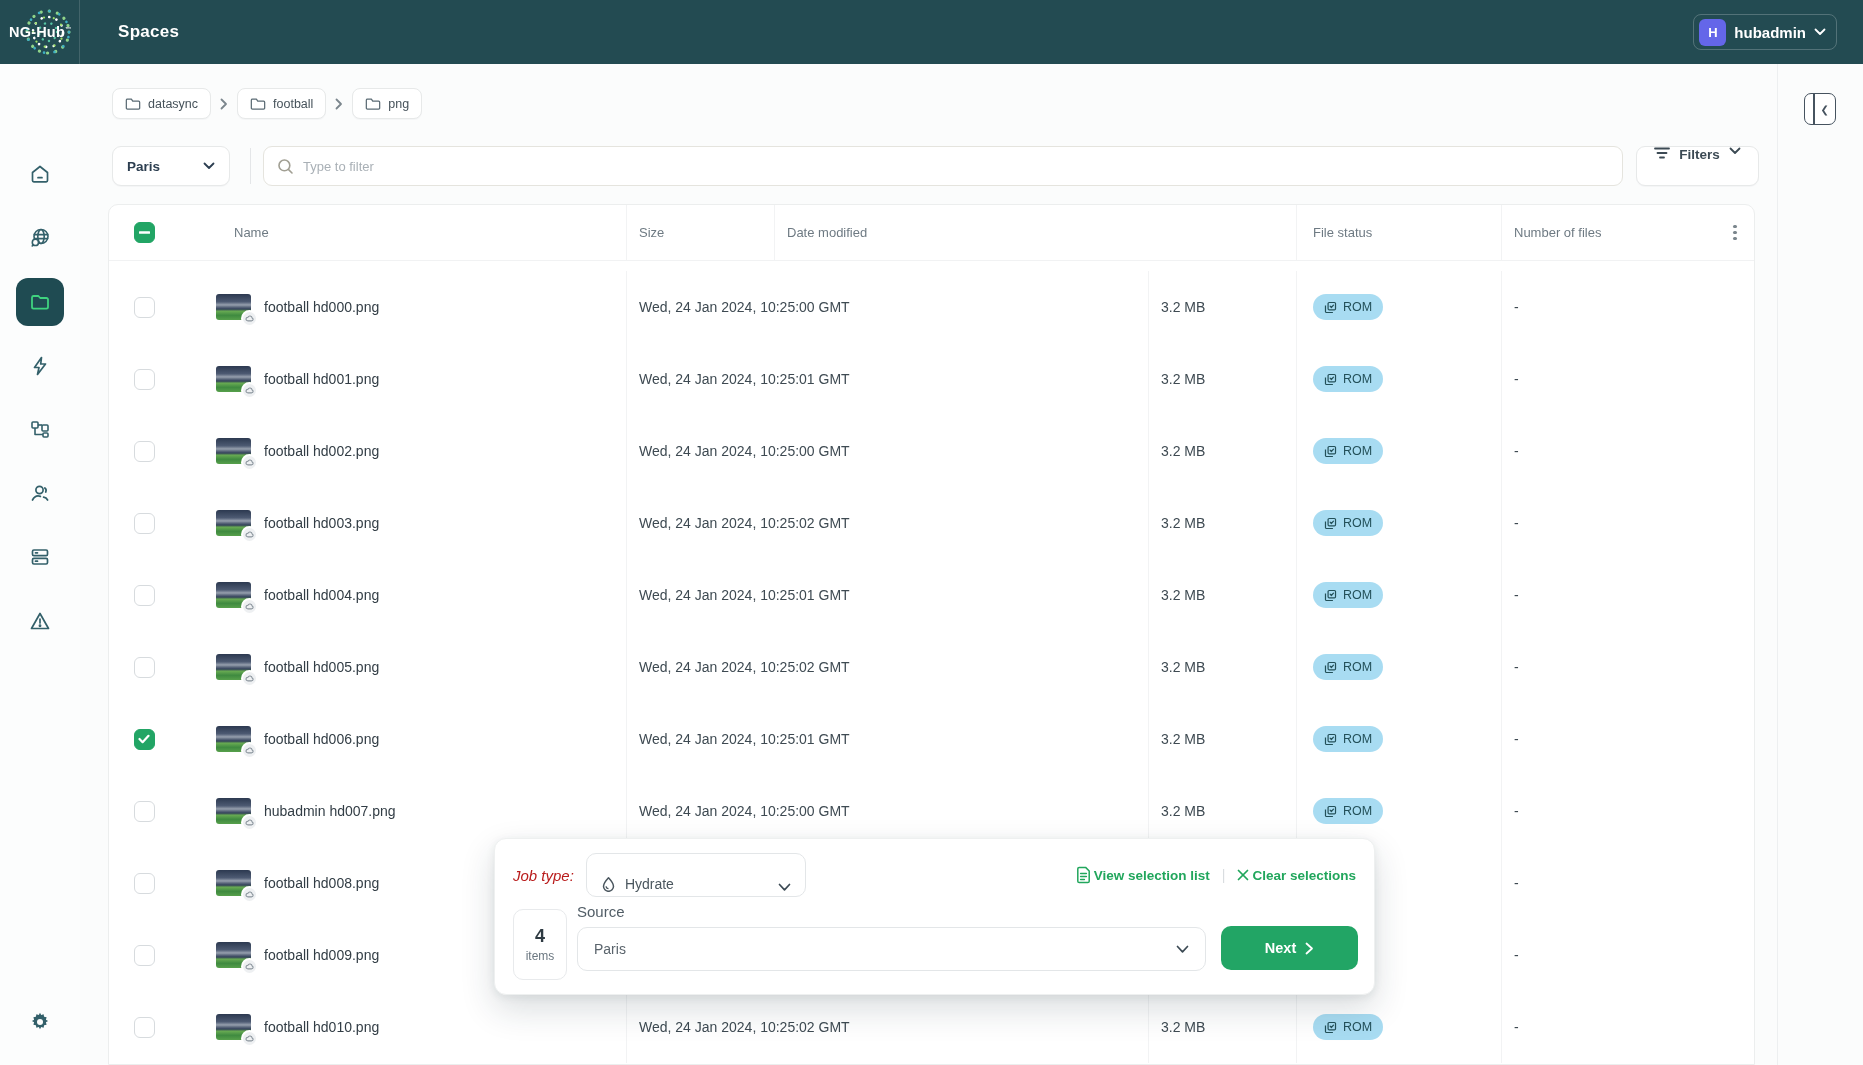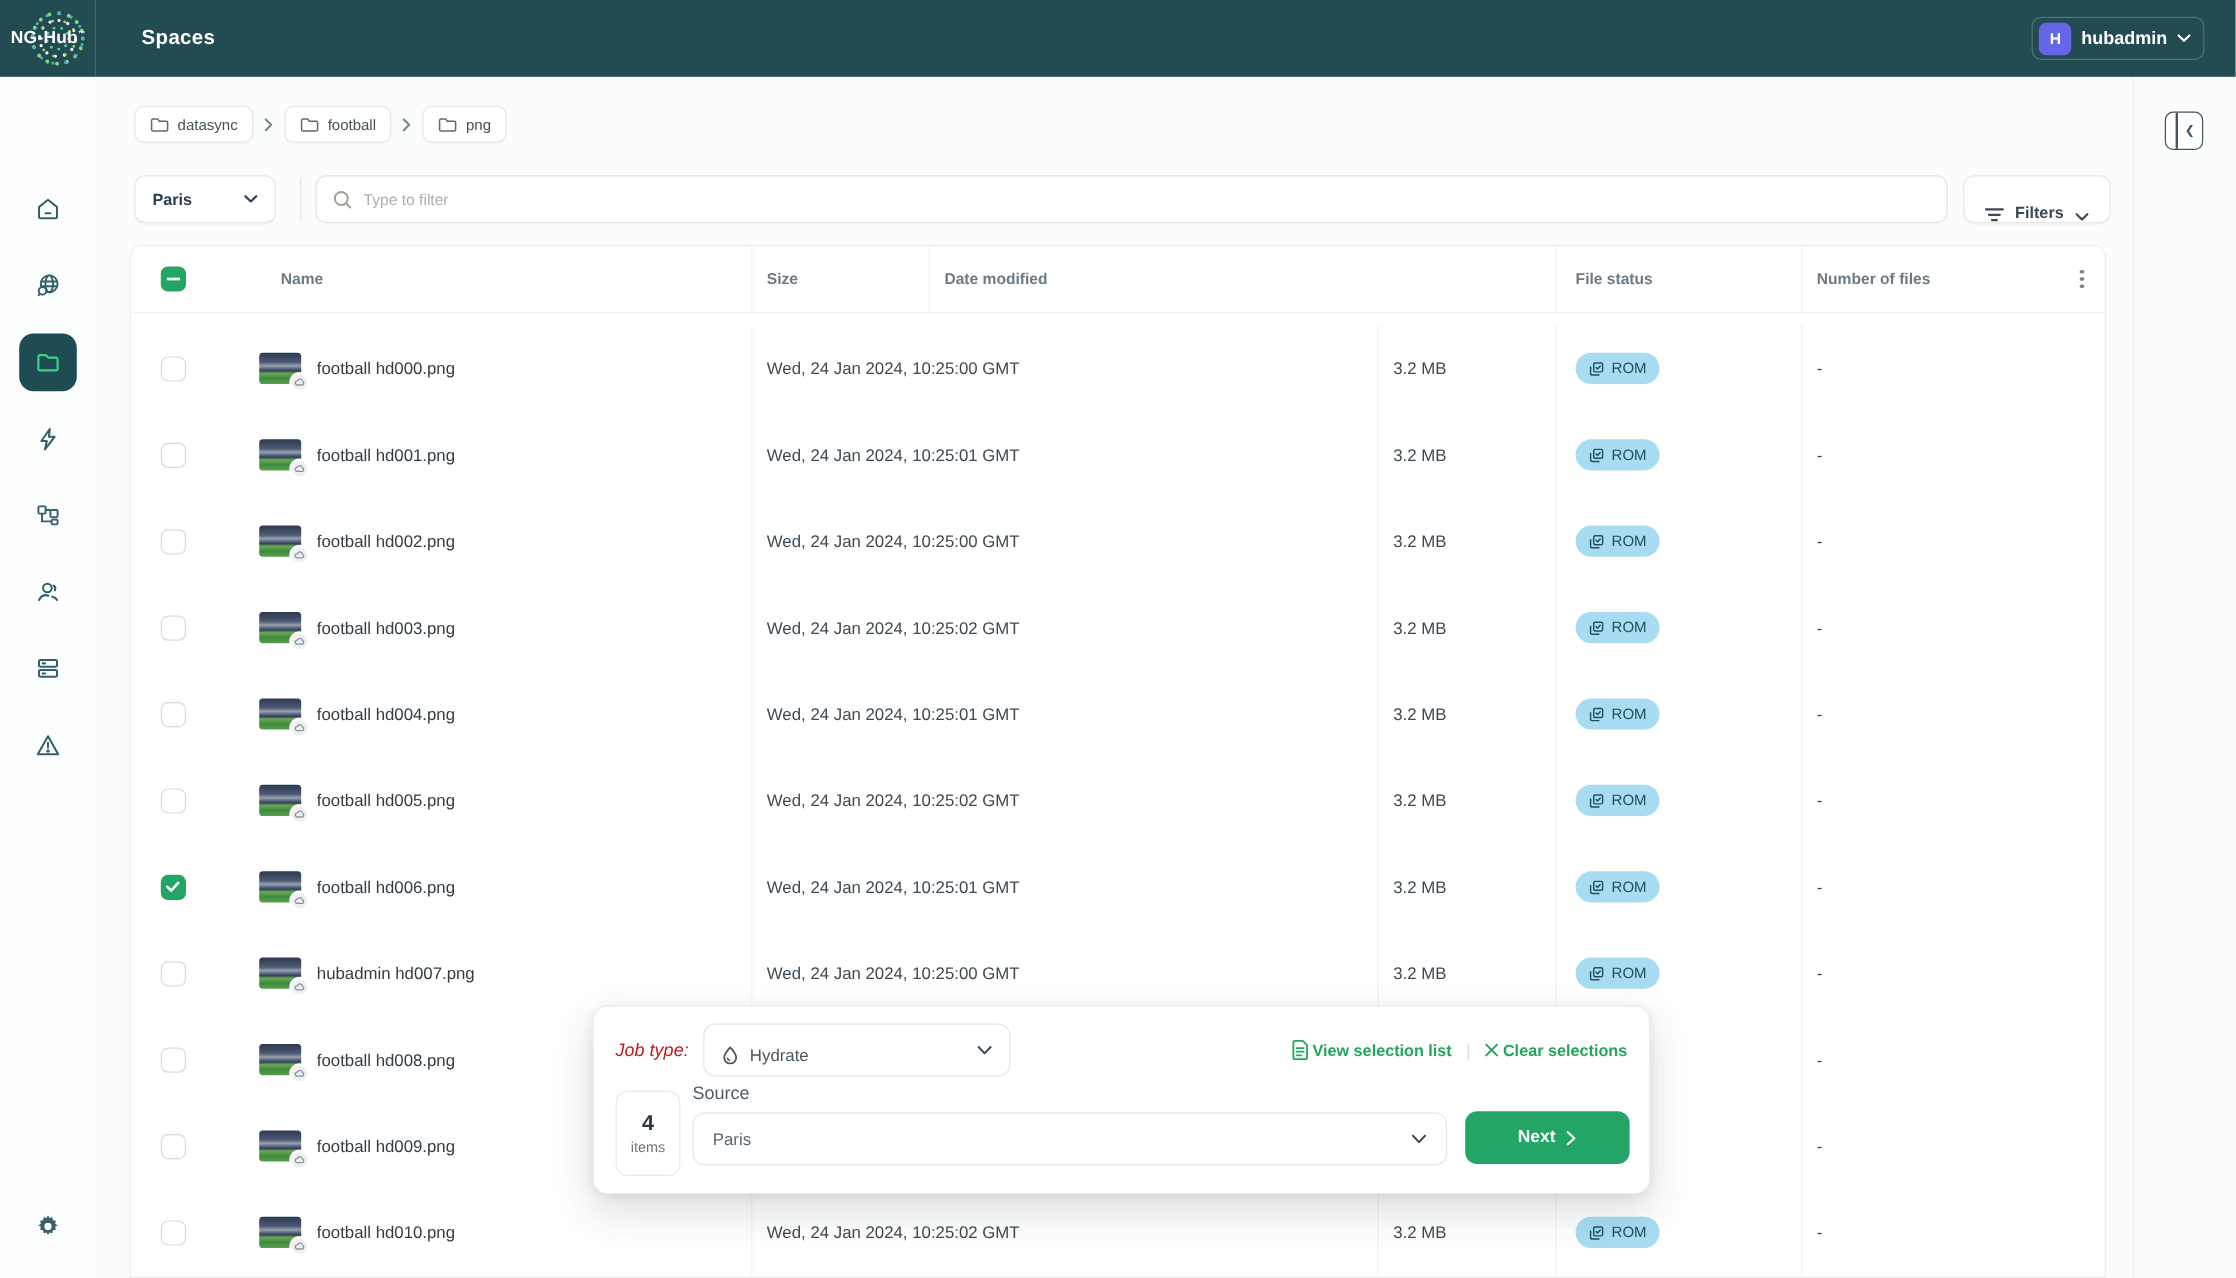--- a/index.html
+++ b/index.html
@@ -36,26 +36,26 @@
   .crumb-sep { color:#7b868d; display:flex; align-items:center; }
 
   
   .filter-row { position:absolute; left:32px; top:82px; width:1647px; height:40px; }
   .src-select { position:absolute; left:0; top:0; width:118px; height:40px; background:#fff; border:1px solid #e7e9e9; border-radius:9px; display:flex; align-items:center; justify-content:space-between; padding:0 14px; cursor:pointer; box-shadow:0 1px 1px rgba(20,40,50,0.03); }
   .src-select .val { font-size:13.5px; font-weight:bold; color:#2c3e50; }
   .v-div { position:absolute; left:138px; top:2px; width:1px; height:36px; background:#e4e6e8; }
   .search-box { position:absolute; left:151px; top:0; width:1360px; height:40px; background:#fff; border:1px solid #e5e4de; border-radius:9px; display:flex; align-items:center; padding:0 13px; gap:9px; }
   .search-box input { border:none; outline:none; flex:1; font-size:13px; font-family:"Liberation Sans", sans-serif; color:#3a454e; background:transparent; }
   .search-box input::placeholder { color:#a9b0b6; }
-  .filters-btn { position:absolute; right:0; top:0; width:123px; height:40px; background:#fff; border:1px solid #e7e9e9; border-radius:9px; display:flex; align-items:flex-end; justify-content:center; gap:9px; cursor:pointer; font-size:13.5px; color:#3c4a54; font-weight:bold; box-shadow:0 1px 1px rgba(20,40,50,0.03); }
+  .filters-btn { position:absolute; right:0; top:0; width:123px; height:40px; background:#fff; border:1px solid #e7e9e9; border-radius:9px; display:flex; align-items:flex-start; justify-content:center; gap:9px; cursor:pointer; font-size:13.5px; color:#3c4a54; font-weight:bold; box-shadow:0 1px 1px rgba(20,40,50,0.03); }
 
   
   .table-card { position:absolute; left:28px; top:140px; width:1647px; height:861px; background:#fff; border:1px solid #eceeee; border-radius:10px 10px 0 0; overflow:hidden; }
   .trow { display:flex; align-items:center; height:72px; }
-  .thead { height:56px; display:flex; align-items:flex-start; border-bottom:1px solid #f1f2f3;font-weight:bold; }
+  .thead { height:56px; display:flex; align-items:flex-start; border-bottom:1px solid #f1f2f3; }
   .tbody { padding-top:10px; }
   .cell { height:100%; display:flex; align-items:center; }
   .c-check { width:70px; justify-content:center; }
   .c-name  { width:447px; gap:13px; padding-left:37px; }
   .c-date  { width:522px; padding-left:12px; border-left:1px solid #f2f3f4; }
   .c-size  { width:148px; padding-left:12px; border-left:1px solid #f2f3f4; }
   .c-status{ width:205px; padding-left:16px; border-left:1px solid #f2f3f4; }
   .c-files { width:215px; padding-left:12px; border-left:1px solid #f2f3f4; }
   .c-menu  { flex:1; justify-content:center; }
   .thead .hlabel { font-size:13px; color:#6e7a83; }
@@ -71,21 +71,21 @@
   .thumb-badge { position:absolute; right:-7px; bottom:-7px; width:17px; height:17px; border-radius:50%; background:#eef0f2; border:2px solid #fff; display:flex; align-items:center; justify-content:center; color:#8a949c; }
   .fname { font-size:14px; color:#323d45; cursor:pointer; }
   .c-date, .c-size, .c-files { font-size:14px; color:#3e4a52; }
 
   .badge { display:inline-flex; align-items:center; gap:6px; height:26px; padding:0 11px; border-radius:13px; background:#a8dcf2; color:#235059; font-size:12.5px; }
 
   
   .job-panel { position:absolute; left:414px; top:774px; width:881px; height:157px; background:#fff; border:1px solid #eef0f0; border-radius:12px; box-shadow:0 14px 34px rgba(25,45,55,0.16), 0 2px 8px rgba(25,45,55,0.08); z-index:20; }
   .jp-row1 { position:absolute; left:18px; right:18px; top:14px; height:44px; display:flex; align-items:center; }
   .jp-label { font-size:15px; color:#b91c1c; margin-right:12px;font-style:italic; }
-  .jt-select { width:256px; height:44px; border:1px solid #e3e6e8; border-radius:10px; display:flex; align-items:flex-start; padding:17px 14px; gap:9px; cursor:pointer; }
+  .jt-select { width:220px; height:44px; border:1px solid #e3e6e8; border-radius:10px; display:flex; align-items:flex-end; padding:4px 14px; gap:9px; cursor:pointer; }
   .jt-select .val { flex:1; font-size:14px; color:#4a565e; }
   .jp-links { margin-left:auto; display:flex; align-items:center; gap:12px; }
   .jp-link { display:flex; align-items:center; gap:3px; color:#21a65c; font-size:13.5px; font-weight:bold; cursor:pointer; }
   .jp-linksep { color:#d9dde0; font-size:14px; }
   .items-box { position:absolute; left:18px; top:70px; width:54px; height:71px; border:1px solid #e8eaec; border-radius:10px; display:flex; flex-direction:column; align-items:center; justify-content:center; gap:2px; }
   .items-count { font-size:18px; font-weight:bold; color:#2e3a42; }
   .items-label { font-size:12px; color:#6b7780; }
   .source-wrap { position:absolute; left:82px; top:64px; width:629px; }
   .source-label { font-size:15px; color:#515d66; margin-bottom:7px; }
   .source-select { height:44px; border:1px solid #e3e6e8; border-radius:10px; display:flex; align-items:center; justify-content:space-between; padding:0 16px; cursor:pointer; }

